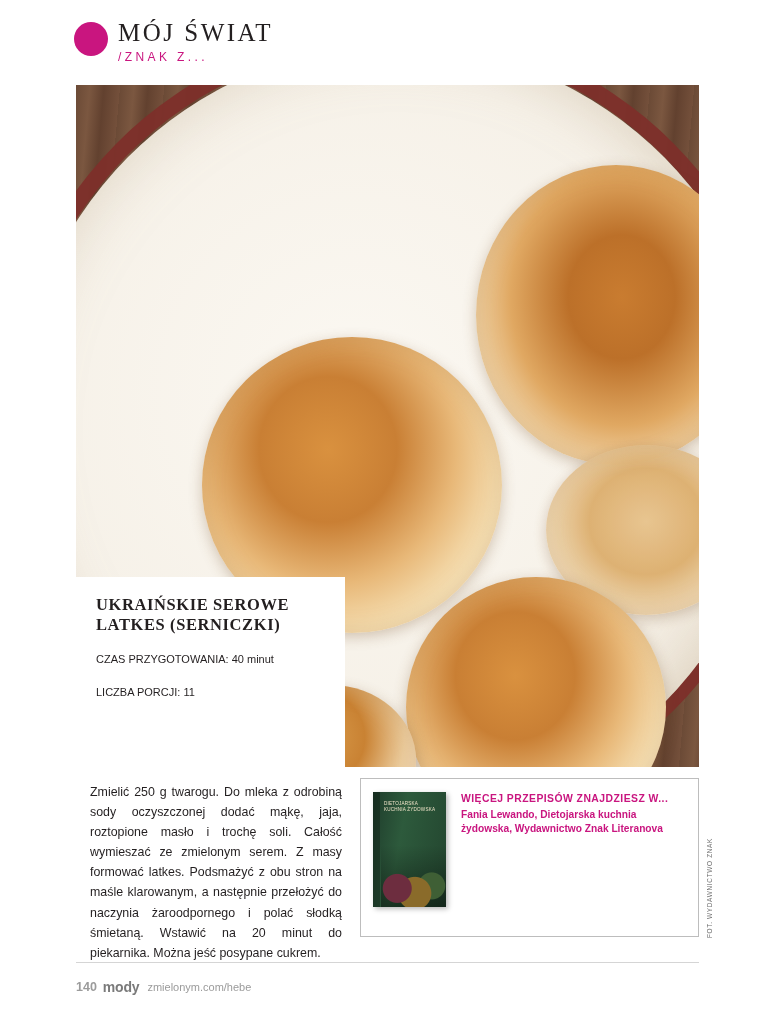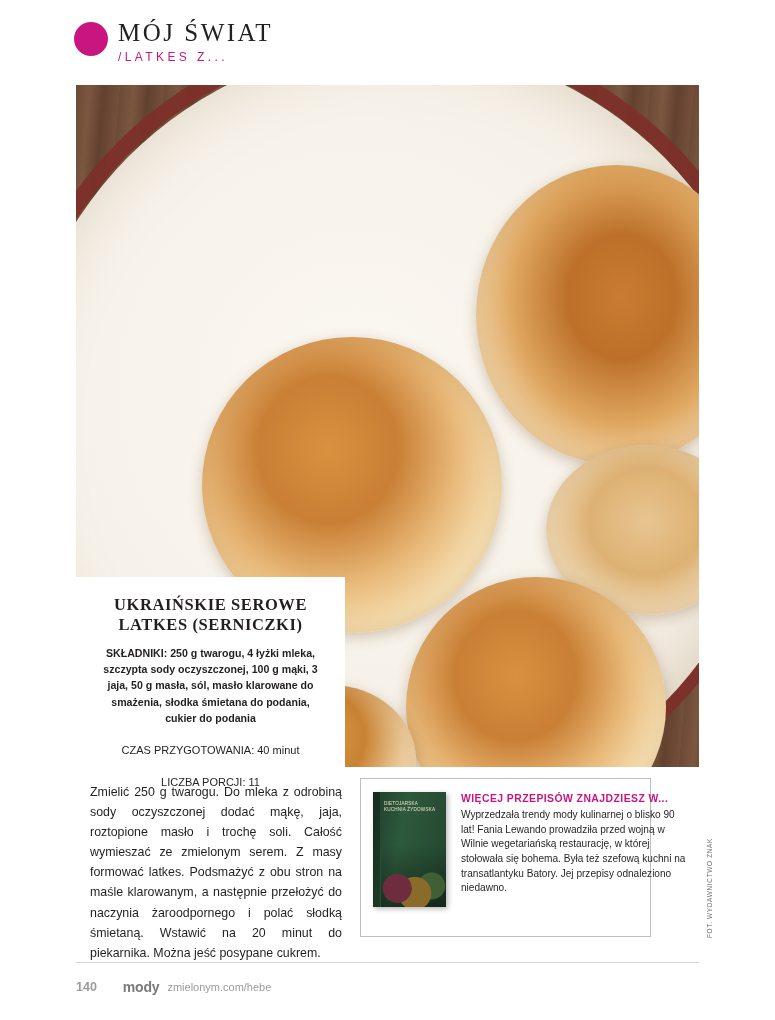--- a/index.html
+++ b/index.html
@@ -118,21 +118,20 @@
   
   .recipe-card {
     position: absolute;
     left: 76px;
     top: 577px;
     width: 269px;
     height: 190px;
     background: #ffffff;
     padding: 18px 20px 0 20px;
     box-sizing: border-box;
-    text-align: center;
   }
   .recipe-title {
     font-family: "Liberation Serif", serif;
     font-weight: 700;
     font-size: 16.5px;
     letter-spacing: 0.6px;
     line-height: 1.22;
     margin: 0 0 10px 0;
     color: #231f20;
   }
@@ -163,21 +162,21 @@
     line-height: 1.62;
     text-align: justify;
     color: #231f20;
   }
 
   
   .sidebox {
     position: absolute;
     left: 360px;
     top: 778px;
-    width: 291px;
+    width: 339px;
     height: 159px;
     border: 1px solid #bdbdbd;
     box-sizing: border-box;
     background: #ffffff;
   }
   .book {
     position: absolute;
     left: 12px;
     top: 13px;
     width: 73px;
@@ -261,76 +260,75 @@
     top: 974px;
     width: 623px;
     height: 26px;
     display: flex;
     align-items: center;
   }
   .footer-page {
     font-size: 12.5px;
     font-weight: 700;
     color: #9b9b9b;
-    margin-right: 26px;
+    margin-right: 6px;
   }
   .footer-brand {
     font-size: 14px;
     font-weight: 700;
     color: #7a7a7a;
     margin-right: 8px;
     letter-spacing: -0.2px;
   }
   .footer-url {
     font-size: 11px;
     color: #9b9b9b;
   }
 </style>
 </head>
 <body>
 
 <div class="header">
   <div class="header-dot"></div>
   <div class="header-title">MÓJ ŚWIAT</div>
-  <div class="header-sub">/LATKES Z...</div>
+  <div class="header-sub">/ZNAK Z...</div>
 </div>
 
 <div class="photo">
   <div class="wood-mask">
     <div class="wood"></div>
     <div class="pan-rim"></div>
     <div class="pan"></div>
     <div class="latke l2"></div>
     <div class="latke l5"></div>
     <div class="latke l1"></div>
     <div class="latke l3"></div>
     <div class="latke l4"></div>
   </div>
 </div>
 
 <div class="recipe-card">
   <div class="recipe-title">UKRAIŃSKIE SEROWE LATKES (SERNICZKI)</div>
-  <div class="recipe-body">SKŁADNIKI: 250 g twarogu, 4 łyżki mleka, szczypta sody oczyszczonej, 100 g mąki, 3 jaja, 50 g masła, sól, masło klarowane do smażenia, słodka śmietana do podania, cukier do podania</div>
   <div class="recipe-meta">CZAS PRZYGOTOWANIA: 40 minut</div>
   <div class="recipe-meta">LICZBA PORCJI: 11</div>
 </div>
 
 <div class="body-col">
   <p>Zmielić 250 g twarogu. Do mleka z odrobiną sody oczyszczonej dodać mąkę, jaja, roztopione masło i trochę soli. Całość wymieszać ze zmielonym serem. Z masy formować latkes. Podsmażyć z obu stron na maśle klarowanym, a następnie przełożyć do naczynia żaroodpornego i polać słodką śmietaną. Wstawić na 20 minut do piekarnika. Można jeść posypane cukrem.</p>
 </div>
 
 <div class="sidebox">
   <div class="book">
     <div class="book-spine"></div>
     <div class="book-title">DIETOJARSKA KUCHNIA ŻYDOWSKA</div>
     <div class="book-art"></div>
   </div>
   <div class="sidebox-content">
     <div class="sidebox-kicker">WIĘCEJ PRZEPISÓW ZNAJDZIESZ W...</div>
-    <div class="sidebox-text">Wyprzedzała trendy mody kulinarnej o blisko 90 lat! Fania Lewando prowadziła przed wojną w Wilnie wegetariańską restaurację, w której stołowała się bohema. Była też szefową kuchni na transatlantyku Batory. Jej przepisy odnaleziono niedawno.</div>
+    <div class="sidebox-credit">Fania Lewando, Dietojarska kuchnia żydowska, Wydawnictwo Znak Literanova</div>
   </div>
 </div>
 
 <div class="photo-credit">FOT. WYDAWNICTWO ZNAK</div>
 
 <div class="footer-rule"></div>
 <div class="footer">
   <span class="footer-page">140</span>
   <span class="footer-brand">mody</span>
   <span class="footer-url">zmielonym.com/hebe</span>

